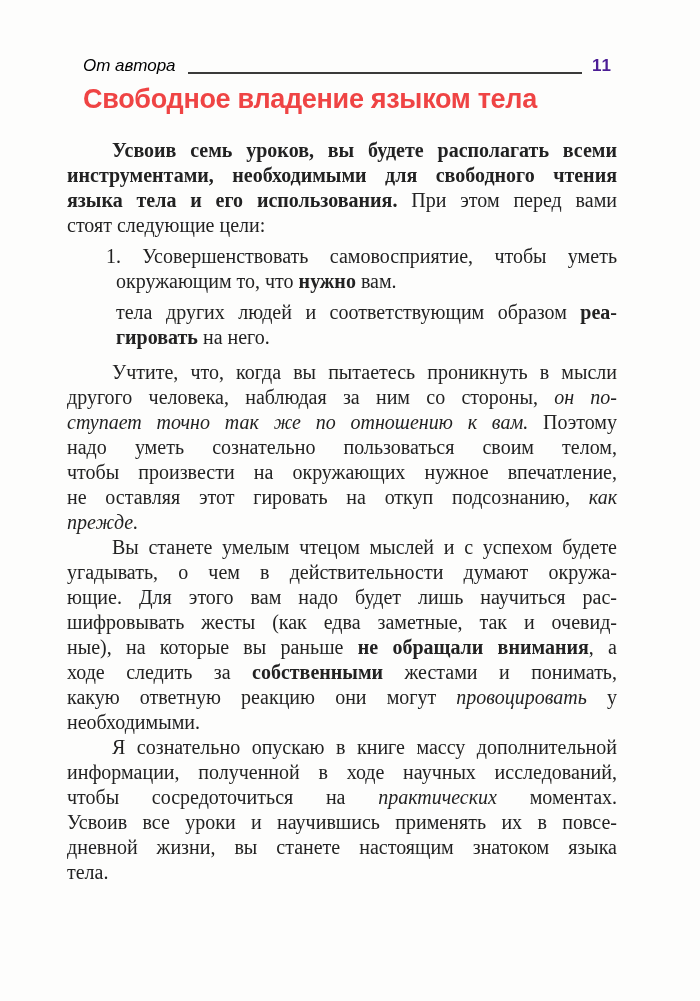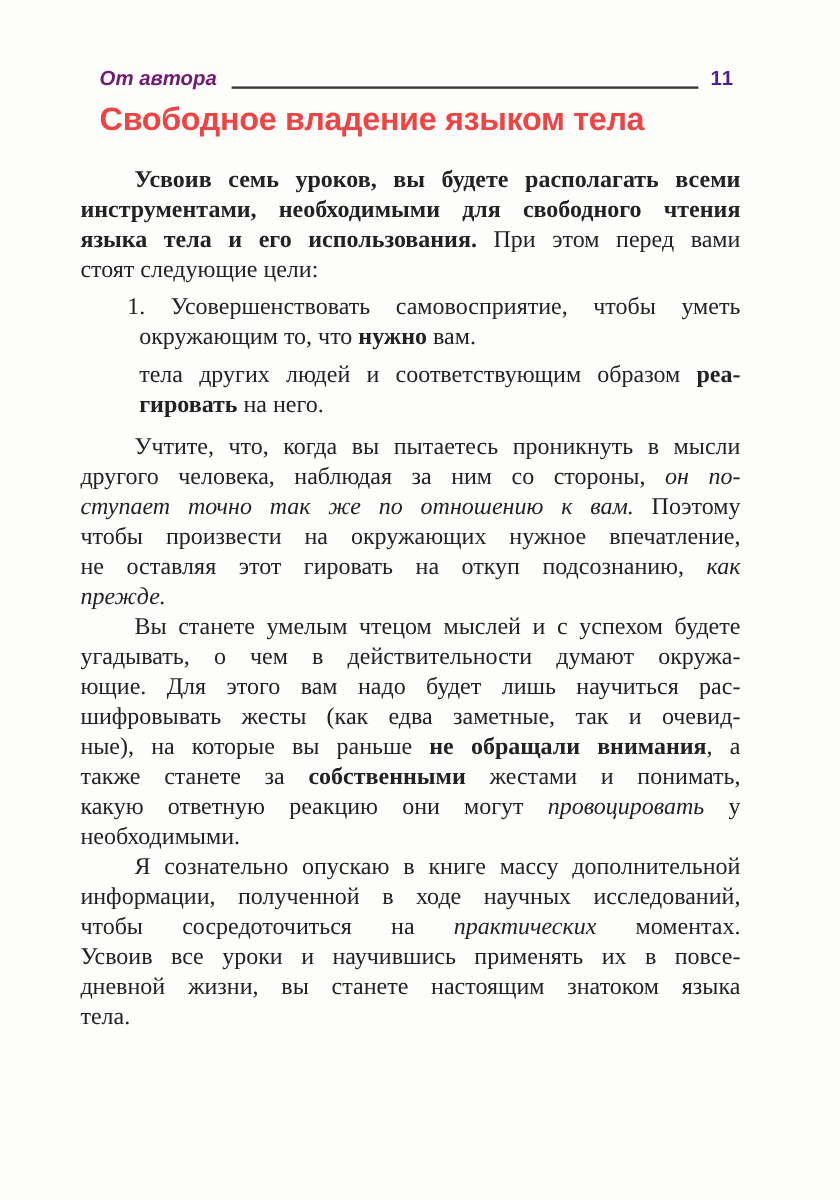--- a/index.html
+++ b/index.html
@@ -16,23 +16,22 @@
   .header {
     position: absolute;
     top: 56px; left: 83px; right: 88px;
     display: flex;
     align-items: baseline;
     font-family: "Liberation Sans", sans-serif;
     font-size: 17px;
   }
   .section-title {
     font-style: italic;
-    color: #701a75;
+    color: #000000;
     white-space: nowrap;
-    font-weight: bold;
   }
   .header-rule {
     flex: 1 1 auto;
     border-bottom: 2px solid #3a3a3a;
     margin: 0 10px 0 12px;
     align-self: flex-end;
     position: relative;
     top: -2px;
   }
   .page-number {
@@ -102,31 +101,32 @@
         <div class="line last"><span>окружающим то, что </span><span class="b">нужно</span><span> вам.</span></div>
       </div>
       <div class="li">
         <div class="line"><span>тела других людей и соответствующим образом </span><span class="b">реа-</span></div>
         <div class="line last"><span class="b">гировать</span><span> на него.</span></div>
       </div>
       <div class="p">
         <div class="line first"><span>Учтите, что, когда вы пытаетесь проникнуть в мысли</span></div>
         <div class="line"><span>другого человека, наблюдая за ним со стороны, </span><span class="i">он по-</span></div>
         <div class="line"><span class="i">ступает точно так же по отношению к вам.</span><span> Поэтому</span></div>
+        <div class="line"><span>надо уметь сознательно пользоваться своим телом,</span></div>
         <div class="line"><span>чтобы произвести на окружающих нужное впечатление,</span></div>
         <div class="line"><span>не оставляя этот гировать на откуп подсознанию, </span><span class="i">как</span></div>
         <div class="line last"><span class="i">прежде.</span></div>
       </div>
       <div class="p">
         <div class="line first"><span>Вы станете умелым чтецом мыслей и с успехом будете</span></div>
         <div class="line"><span>угадывать, о чем в действительности думают окружа-</span></div>
         <div class="line"><span>ющие. Для этого вам надо будет лишь научиться рас-</span></div>
         <div class="line"><span>шифровывать жесты (как едва заметные, так и очевид-</span></div>
         <div class="line"><span>ные), на которые вы раньше </span><span class="b">не обращали внимания</span><span>, а</span></div>
-        <div class="line"><span>также станете за </span><span class="b">собственными</span><span> жестами и понимать,</span></div>
+        <div class="line"><span>ходе следить за </span><span class="b">собственными</span><span> жестами и понимать,</span></div>
         <div class="line"><span>какую ответную реакцию они могут </span><span class="i">провоцировать</span><span> у</span></div>
         <div class="line last"><span>необходимыми.</span></div>
       </div>
       <div class="p">
         <div class="line first"><span>Я сознательно опускаю в книге массу дополнительной</span></div>
         <div class="line"><span>информации, полученной в ходе научных исследований,</span></div>
         <div class="line"><span>чтобы сосредоточиться на </span><span class="i">практических</span><span> моментах.</span></div>
         <div class="line"><span>Усвоив все уроки и научившись применять их в повсе-</span></div>
         <div class="line"><span>дневной жизни, вы станете настоящим знатоком языка</span></div>
         <div class="line last"><span>тела.</span></div>

